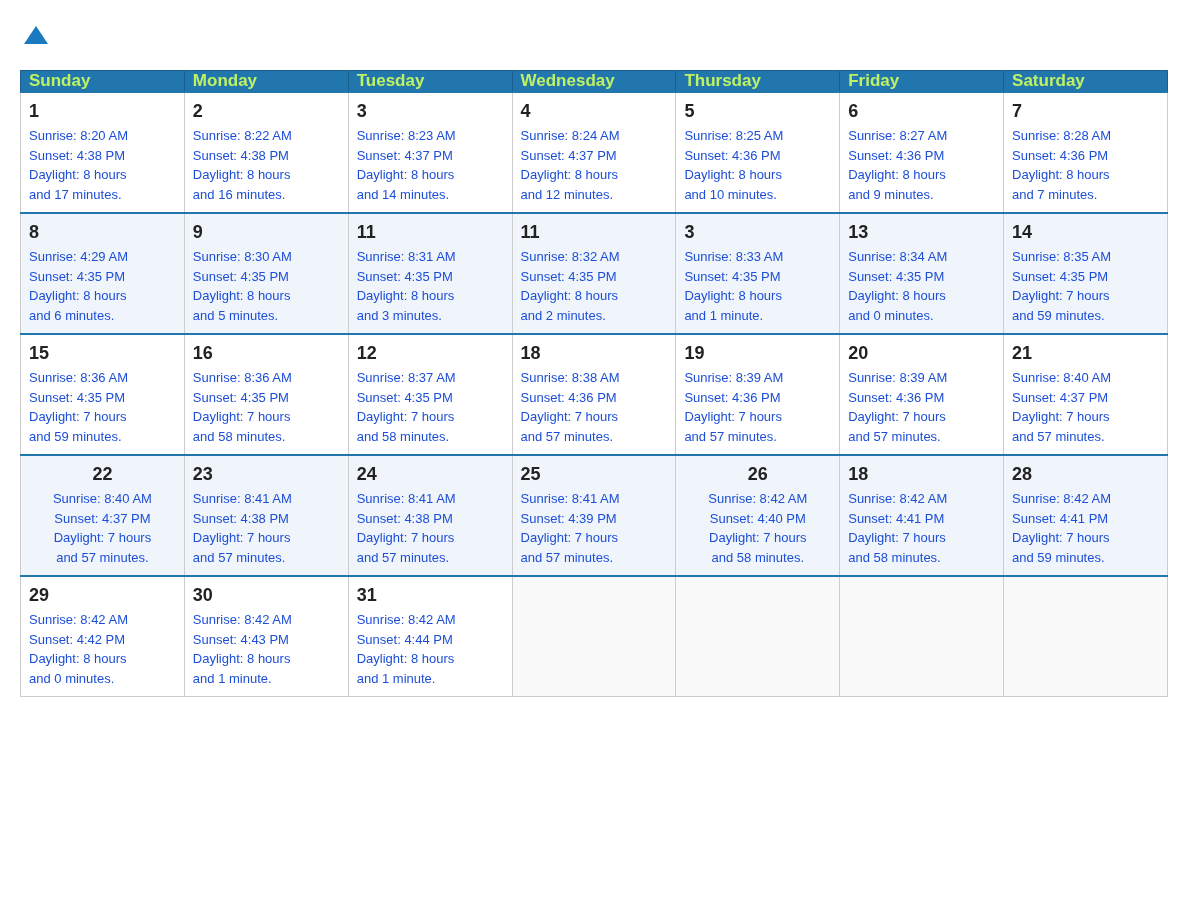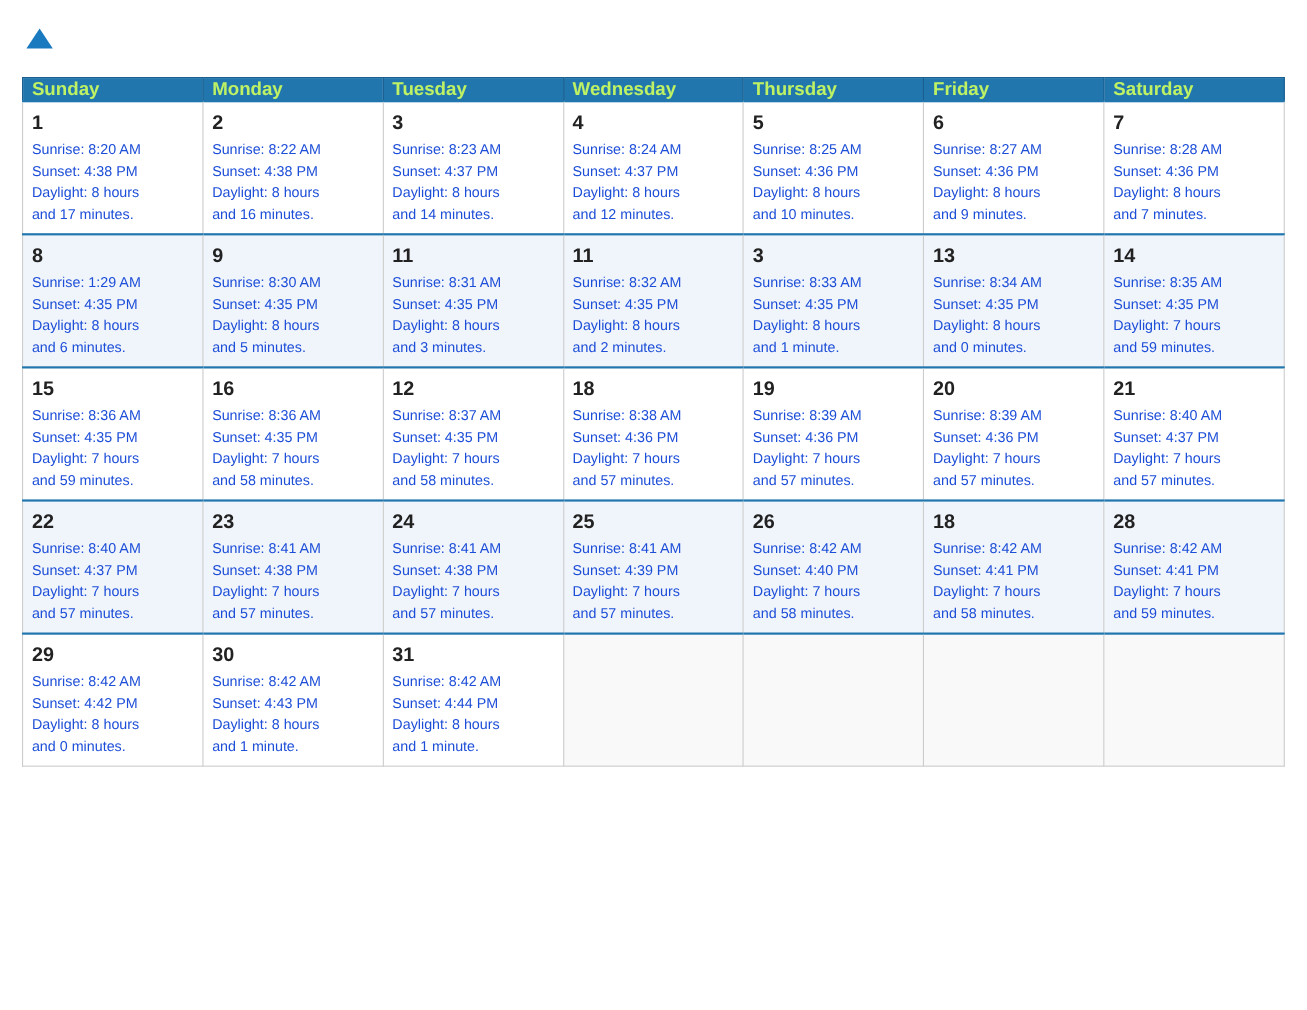--- a/index.html
+++ b/index.html
@@ -162,21 +162,21 @@
           <div class="day-info"><span>Sunrise: 8:27 AM</span><br><span>Sunset: 4:36 PM</span><br><span>Daylight: 8 hours</span><br><span>and 9 minutes.</span></div>
         </td>
         <td>
           <div class="day-number">7</div>
           <div class="day-info"><span>Sunrise: 8:28 AM</span><br><span>Sunset: 4:36 PM</span><br><span>Daylight: 8 hours</span><br><span>and 7 minutes.</span></div>
         </td>
       </tr>
       <tr class="week-row">
         <td style="background-color: rgb(240, 245, 251);">
           <div class="day-number">8</div>
-          <div class="day-info"><span>Sunrise: 1:29 AM</span><br><span>Sunset: 4:35 PM</span><br><span>Daylight: 8 hours</span><br><span>and 6 minutes.</span></div>
+          <div class="day-info"><span>Sunrise: 4:29 AM</span><br><span>Sunset: 4:35 PM</span><br><span>Daylight: 8 hours</span><br><span>and 6 minutes.</span></div>
         </td>
         <td style="background-color: rgb(240, 245, 251);">
           <div class="day-number">9</div>
           <div class="day-info"><span>Sunrise: 8:30 AM</span><br><span>Sunset: 4:35 PM</span><br><span>Daylight: 8 hours</span><br><span>and 5 minutes.</span></div>
         </td>
         <td style="background-color: rgb(240, 245, 251);">
           <div class="day-number">11</div>
           <div class="day-info"><span>Sunrise: 8:31 AM</span><br><span>Sunset: 4:35 PM</span><br><span>Daylight: 8 hours</span><br><span>and 3 minutes.</span></div>
         </td>
         <td style="background-color: rgb(240, 245, 251);">
@@ -220,37 +220,37 @@
         <td>
           <div class="day-number">20</div>
           <div class="day-info"><span>Sunrise: 8:39 AM</span><br><span>Sunset: 4:36 PM</span><br><span>Daylight: 7 hours</span><br><span>and 57 minutes.</span></div>
         </td>
         <td>
           <div class="day-number">21</div>
           <div class="day-info"><span>Sunrise: 8:40 AM</span><br><span>Sunset: 4:37 PM</span><br><span>Daylight: 7 hours</span><br><span>and 57 minutes.</span></div>
         </td>
       </tr>
       <tr class="week-row">
-        <td style="background-color: rgb(240, 245, 251);">
+        <td style="background-color: rgb(240, 245, 251); text-align: center;">
           <div class="day-number">22</div>
           <div class="day-info"><span>Sunrise: 8:40 AM</span><br><span>Sunset: 4:37 PM</span><br><span>Daylight: 7 hours</span><br><span>and 57 minutes.</span></div>
         </td>
         <td style="background-color: rgb(240, 245, 251);">
           <div class="day-number">23</div>
           <div class="day-info"><span>Sunrise: 8:41 AM</span><br><span>Sunset: 4:38 PM</span><br><span>Daylight: 7 hours</span><br><span>and 57 minutes.</span></div>
         </td>
         <td style="background-color: rgb(240, 245, 251); margin-left: 40px;">
           <div class="day-number">24</div>
           <div class="day-info"><span>Sunrise: 8:41 AM</span><br><span>Sunset: 4:38 PM</span><br><span>Daylight: 7 hours</span><br><span>and 57 minutes.</span></div>
         </td>
         <td style="background-color: rgb(240, 245, 251);">
           <div class="day-number">25</div>
           <div class="day-info"><span>Sunrise: 8:41 AM</span><br><span>Sunset: 4:39 PM</span><br><span>Daylight: 7 hours</span><br><span>and 57 minutes.</span></div>
         </td>
-        <td style="background-color: rgb(240, 245, 251);">
+        <td style="background-color: rgb(240, 245, 251); text-align: center;">
           <div class="day-number">26</div>
           <div class="day-info"><span>Sunrise: 8:42 AM</span><br><span>Sunset: 4:40 PM</span><br><span>Daylight: 7 hours</span><br><span>and 58 minutes.</span></div>
         </td>
         <td style="background-color: rgb(240, 245, 251);">
           <div class="day-number">18</div>
           <div class="day-info"><span>Sunrise: 8:42 AM</span><br><span>Sunset: 4:41 PM</span><br><span>Daylight: 7 hours</span><br><span>and 58 minutes.</span></div>
         </td>
         <td style="background-color: rgb(240, 245, 251);">
           <div class="day-number">28</div>
           <div class="day-info"><span>Sunrise: 8:42 AM</span><br><span>Sunset: 4:41 PM</span><br><span>Daylight: 7 hours</span><br><span>and 59 minutes.</span></div>

